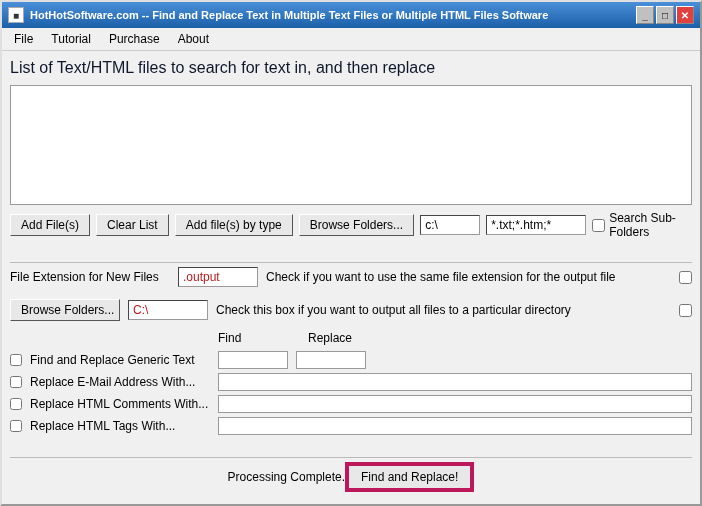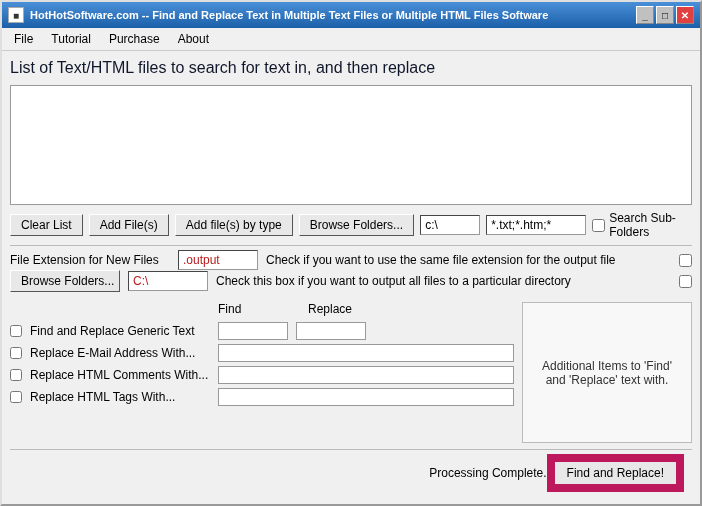--- a/index.html
+++ b/index.html
@@ -135,23 +135,24 @@
     .checkbox-label {
       display: flex;
       align-items: center;
       gap: 4px;
       font-size: 12px;
       color: #000;
     }
     .file-ext-section {
       display: flex;
       flex-direction: column;
-      gap: 0;
+      gap: 12px;
       padding: 4px 0;
       border-top: 1px solid #bbb;
+      margin-top: 17px;
     }
     .ext-row {
       display: flex;
       align-items: center;
       gap: 8px;
     }
     .ext-label {
       font-size: 12px;
       width: 160px;
     }
@@ -226,28 +227,28 @@
       height: 18px;
       font-size: 12px;
       flex: 1;
     }
     .status-bar {
       padding: 4px 8px;
       font-size: 12px;
       color: #000;
       display: flex;
       align-items: center;
-      justify-content: flex-end;
+      justify-content: center;
       border-top: 1px solid #bbb;
       margin-top: auto;
     }
     .find-replace-btn {
       padding: 4px 12px;
       background: #e8e8e8;
-      border: 8px solid #be185d;
+      border: 4px solid #be185d;
       cursor: pointer;
       font-size: 12px;
       color: #000;
     }
   </style>
 </head>
 <body>
 
 <div class="window">
 
@@ -270,22 +271,22 @@
     <span class="menu-item">About</span>
   </div>
 
   <div class="content">
 
     <div class="section-label">List of Text/HTML files to search for text in, and then replace</div>
 
     <div class="file-list-area"></div>
 
     <div class="button-row">
+      <button class="btn">Add File(s)</button>
       <button class="btn">Clear List</button>
-      <button class="btn">Add File(s)</button>
       <button class="btn">Add file(s) by type</button>
       <button class="btn">Browse Folders...</button>
       <input class="path-input" type="text" value="c:\" style="">
       <input class="path-input" type="text" style="width: 100px;" value="*.txt;*.htm;*">
       <label class="checkbox-label">
         <input type="checkbox" style="">
         <span>Search Sub-Folders</span>
       </label>
     </div>
 
@@ -336,23 +337,20 @@
           <input type="text" class="fr-input-wide" style="">
         </div>
 
         <div class="fr-row">
           <input type="checkbox" class="fr-checkbox" style="">
           <span class="fr-label">Replace HTML Tags With...</span>
           <input type="text" class="fr-input-wide" style="">
         </div>
       </div>
 
-      <div class="find-replace-right">
-        <span>Additional Items to 'Find' and 'Replace' text with.</span>
-      </div>
     </div>
 
     <div class="status-bar">
       <span>Processing Complete.</span>
       <button class="find-replace-btn">Find and Replace!</button>
     </div>
 
   </div>
 </div>
 

